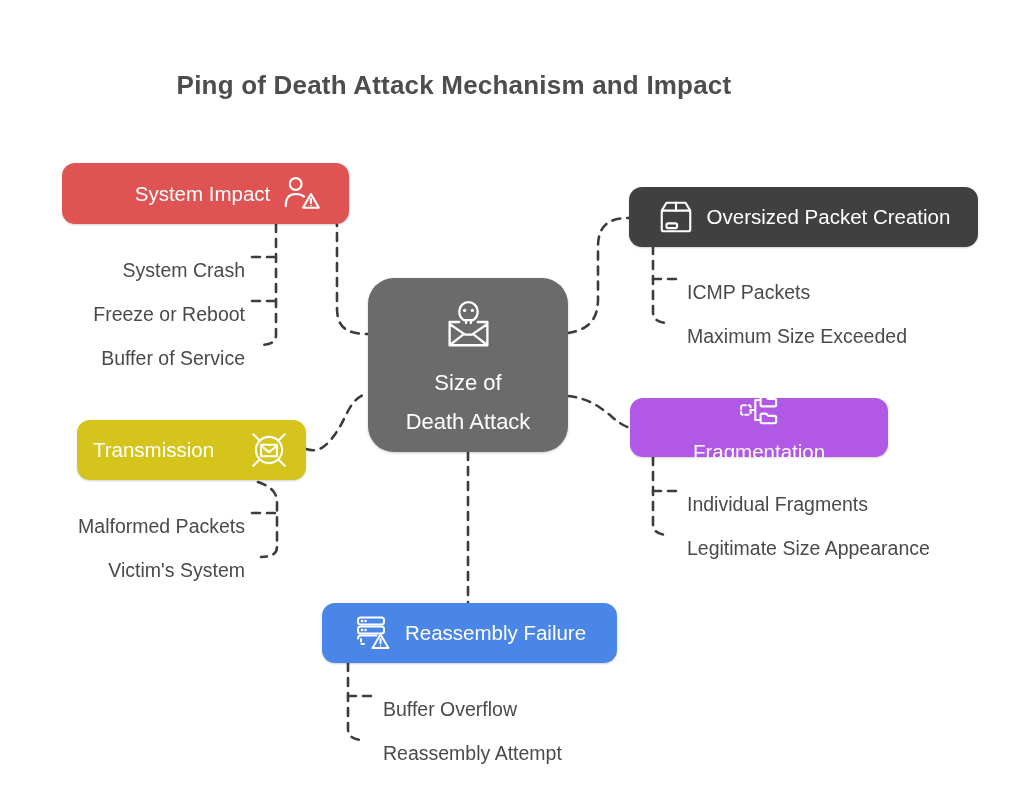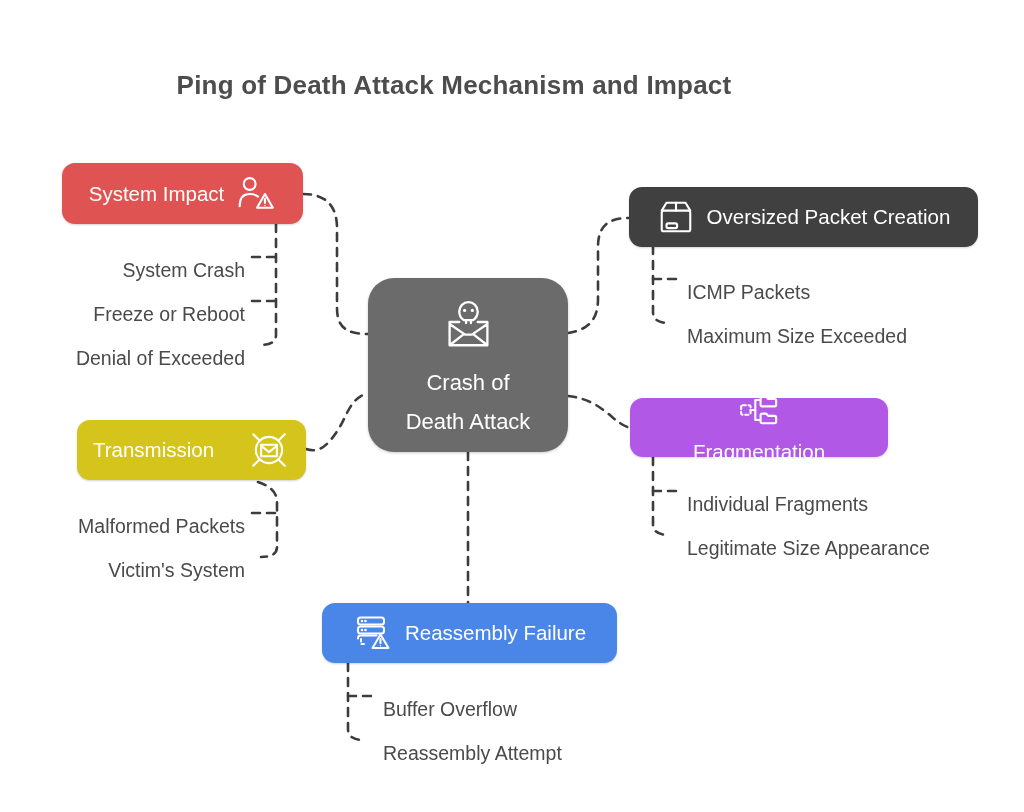--- a/index.html
+++ b/index.html
@@ -61,39 +61,39 @@
   <div class="center-node" style="left: 368px; top: 278px; width: 200px; height: 174px; background-color: rgb(107, 107, 107);">
     <span class="icon">
       <svg width="62" height="56" viewBox="0 0 64 56">
         <path d="M23 16 a9.5 9.5 0 1 1 19 0 c0 5 -2.6 7.6 -4.6 9 h-9.8 c-2 -1.4 -4.6 -4 -4.6 -9 z"></path>
         <circle cx="28.5" cy="15" r="1.7" fill="#fff" stroke="none"></circle>
         <circle cx="36.5" cy="15" r="1.7" fill="#fff" stroke="none"></circle>
         <path d="M30 25 v3 M35 25 v3"></path>
         <path d="M13 27 h10 M42 27 h9 M13 27 v24 h39 v-24 M13 51 L27 40 M52 51 L38 40 M13 29 L29 40 h7 L52 29"></path>
       </svg>
     </span>
-    <div>Crash of</div>
+    <div>Size of</div>
     <div>Death Attack</div>
   </div>
 
-  <div class="node" style="left: 62px; top: 163px; width: 241px; height: 61px; background-color: rgb(224, 83, 83);">
+  <div class="node" style="left: 62px; top: 163px; width: 241px; height: 61px; background-color: rgb(224, 83, 83); padding-left: 46px;">
     <span>System Impact</span>
     <span class="icon">
       <svg width="40" height="37" viewBox="0 0 38 34">
         <circle cx="13" cy="8" r="5.6"></circle>
         <path d="M3.5 29 Q3.5 17.5 13 17.5 Q18 17.5 21 20"></path>
         <path d="M27.5 17.5 L35 30.5 H20 Z"></path>
         <path d="M27.5 22 v4"></path>
         <circle cx="27.5" cy="28.4" r="0.7" fill="#fff" stroke="none"></circle>
       </svg>
     </span>
   </div>
   <div class="leaf r" style="right:779px;top:243px;">System Crash</div>
   <div class="leaf r" style="right:779px;top:287px;">Freeze or Reboot</div>
-  <div class="leaf r" style="right:779px;top:331px;">Denial of Exceeded</div>
+  <div class="leaf r" style="right:779px;top:331px;">Buffer of Service</div>
 
   <div class="node" style="left: 77px; top: 420px; width: 229px; height: 60px; background-color: rgb(213, 196, 27); gap: 34px;">
     <span>Transmission</span>
     <span class="icon">
       <svg width="42" height="42" viewBox="0 0 40 40">
         <circle cx="20" cy="20" r="12.5"></circle>
         <path d="M12.5 15 h15 v11 h-15 z M12.5 16 L20 22 L27.5 16"></path>
         <path d="M5 5 L11 11 M35 5 L29 11 M5 35 L11 29 M35 35 L29 29"></path>
       </svg>
     </span>

